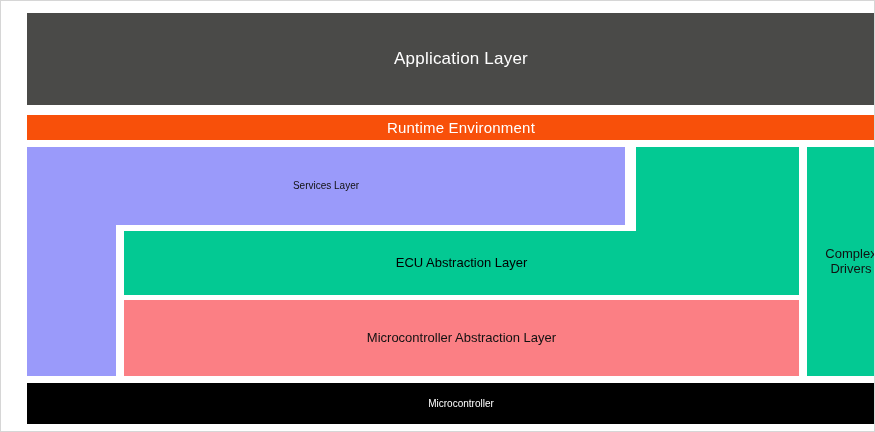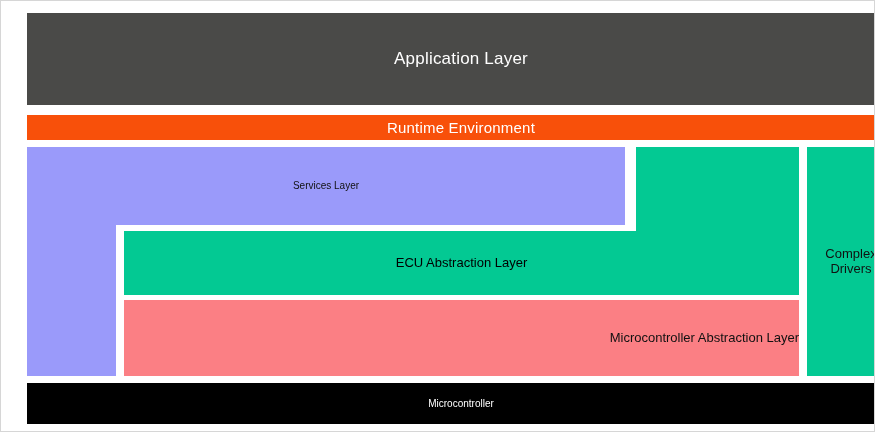--- a/index.html
+++ b/index.html
@@ -92,21 +92,20 @@
     font-size: 13px;
   }
 
   
   #mcal-layer {
     left: 100px; top: 300px;
     width: 675px; height: 76px;
     background: #fb7f84;
     color: #111111;
     font-size: 13px;
-    justify-content: flex-end;
   }
 
   
   #complex-drivers {
     left: 783px; top: 147px;
     width: 88px; height: 229px;
     background: #03c993;
     color: #111111;
     font-size: 13px;
   }

